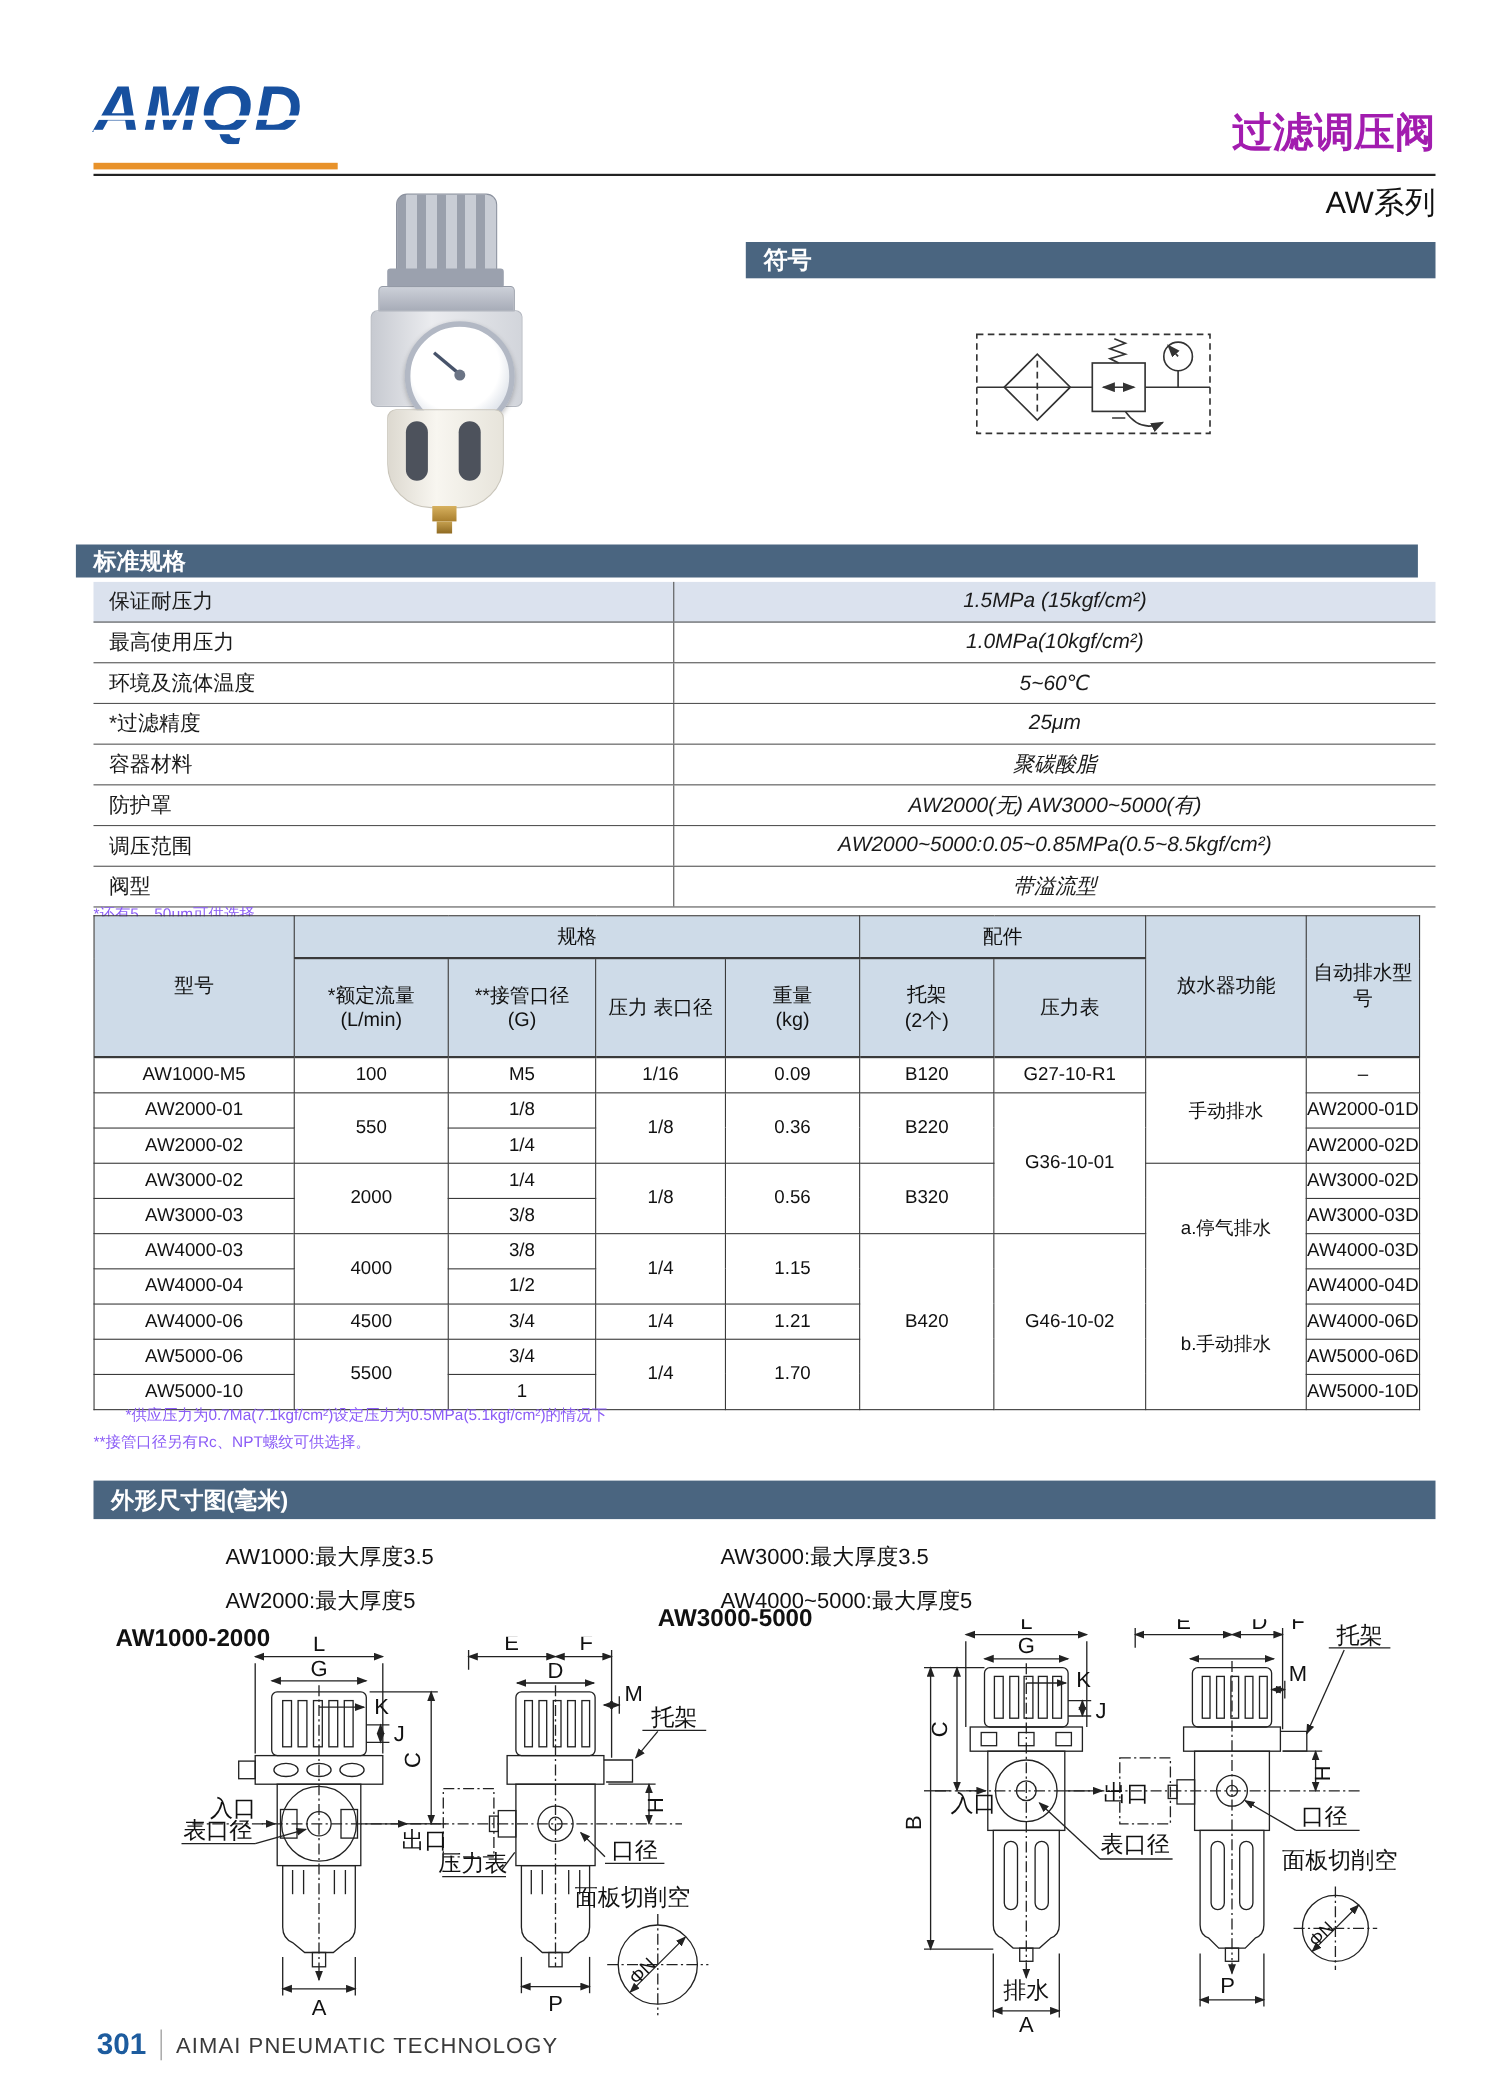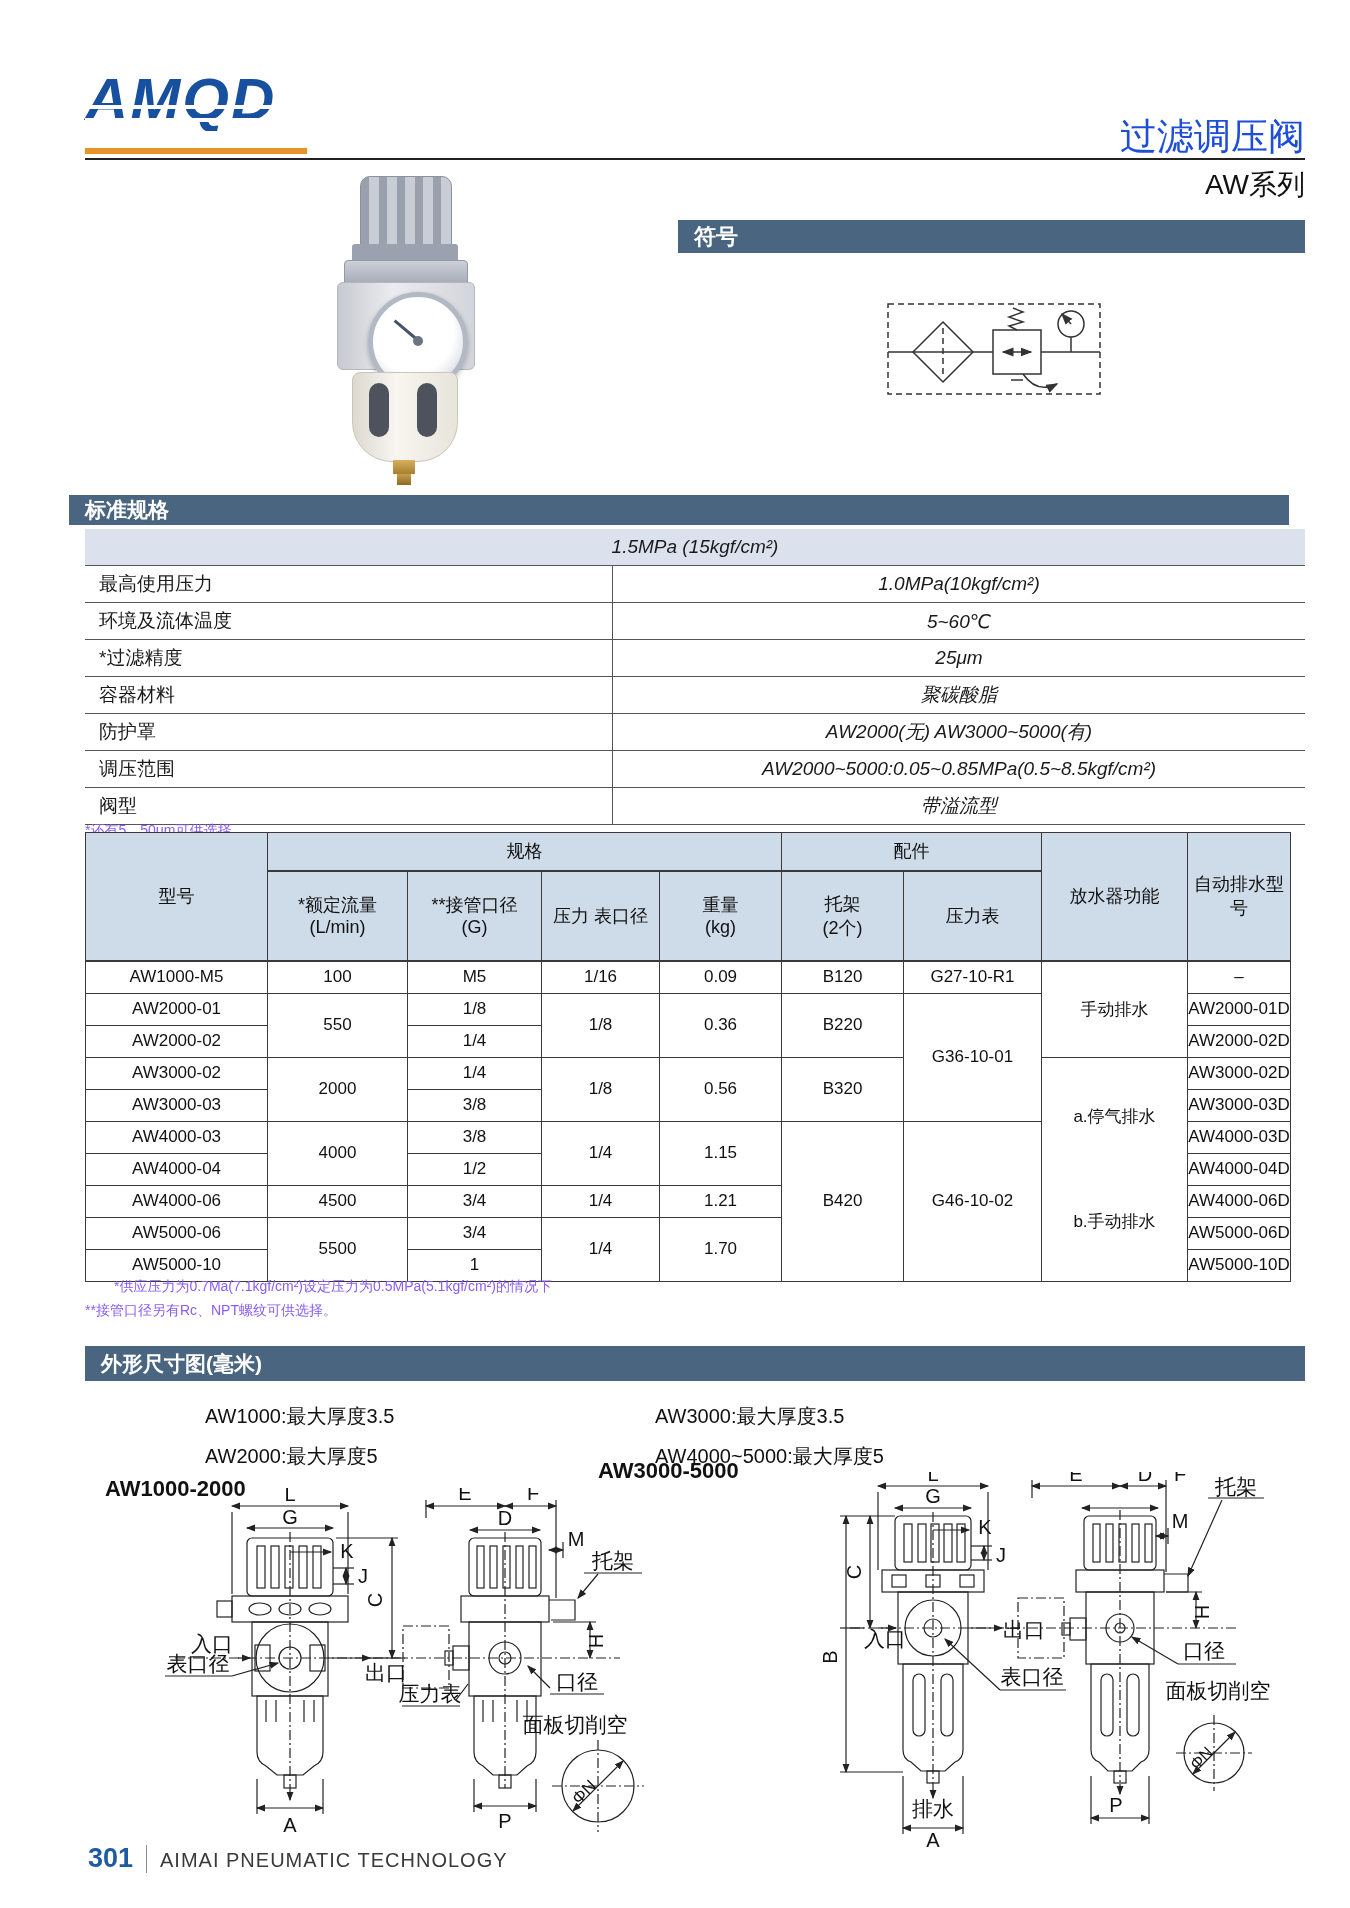--- a/index.html
+++ b/index.html
@@ -6,21 +6,21 @@
   #page{position:relative;width:1350px;height:1908px;background:#fff;overflow:hidden;
         font-family:"Liberation Sans","DejaVu Sans",sans-serif;color:#1a1a1a;}
   .abs{position:absolute;}
 
   
   .logo-text{position:absolute;left:85px;top:70px;font-size:60px;font-weight:900;font-style:italic;
              color:#17509f;letter-spacing:2px;line-height:1;}
   .logo-stripe{position:absolute;background:#fff;height:4px;}
   .logo-underline{position:absolute;left:85px;top:148px;width:222px;height:6px;background:#e8922a;}
   .header-rule{position:absolute;left:85px;top:158px;width:1220px;height:2px;background:#222;}
-  .page-title{position:absolute;right:45px;top:112px;font-size:37px;font-weight:normal;color:#1d4ed8;}
+  .page-title{position:absolute;right:45px;top:96px;font-size:37px;font-weight:bold;color:#a21caf;}
   .page-series{position:absolute;right:45px;top:166px;font-size:28px;color:#111;}
 
   
   .bar{position:absolute;background:#4a6580;color:#fff;font-weight:bold;display:flex;align-items:center;}
   .bar span{padding-left:16px;}
   #bar-symbol{left:678px;top:220px;width:627px;height:33px;font-size:22px;text-align:right;}
   #bar-specs{left:69px;top:495px;width:1220px;height:30px;font-size:21px;}
   #bar-dims{left:85px;top:1346px;width:1220px;height:35px;font-size:21px;}
 
   
@@ -124,20 +124,21 @@
       <line x1="126" y1="80" x2="138" y2="80"></line>
       <path d="M138,74 Q152,94 172,84" marker-end="url(#ar0)"></path>
     </g>
   </svg>
 
   <div class="bar" id="bar-specs">
     <span>标准规格</span>
   </div>
   <div class="spec-table">
     <div class="spec-row hl">
+      <div class="spec-label">保证耐压力</div>
       <div class="spec-value">1.5MPa (15kgf/cm²)</div>
     </div>
     <div class="spec-row">
       <div class="spec-label">最高使用压力</div>
       <div class="spec-value">1.0MPa(10kgf/cm²)</div>
     </div>
     <div class="spec-row">
       <div class="spec-label">环境及流体温度</div>
       <div class="spec-value">5~60℃</div>
     </div>

